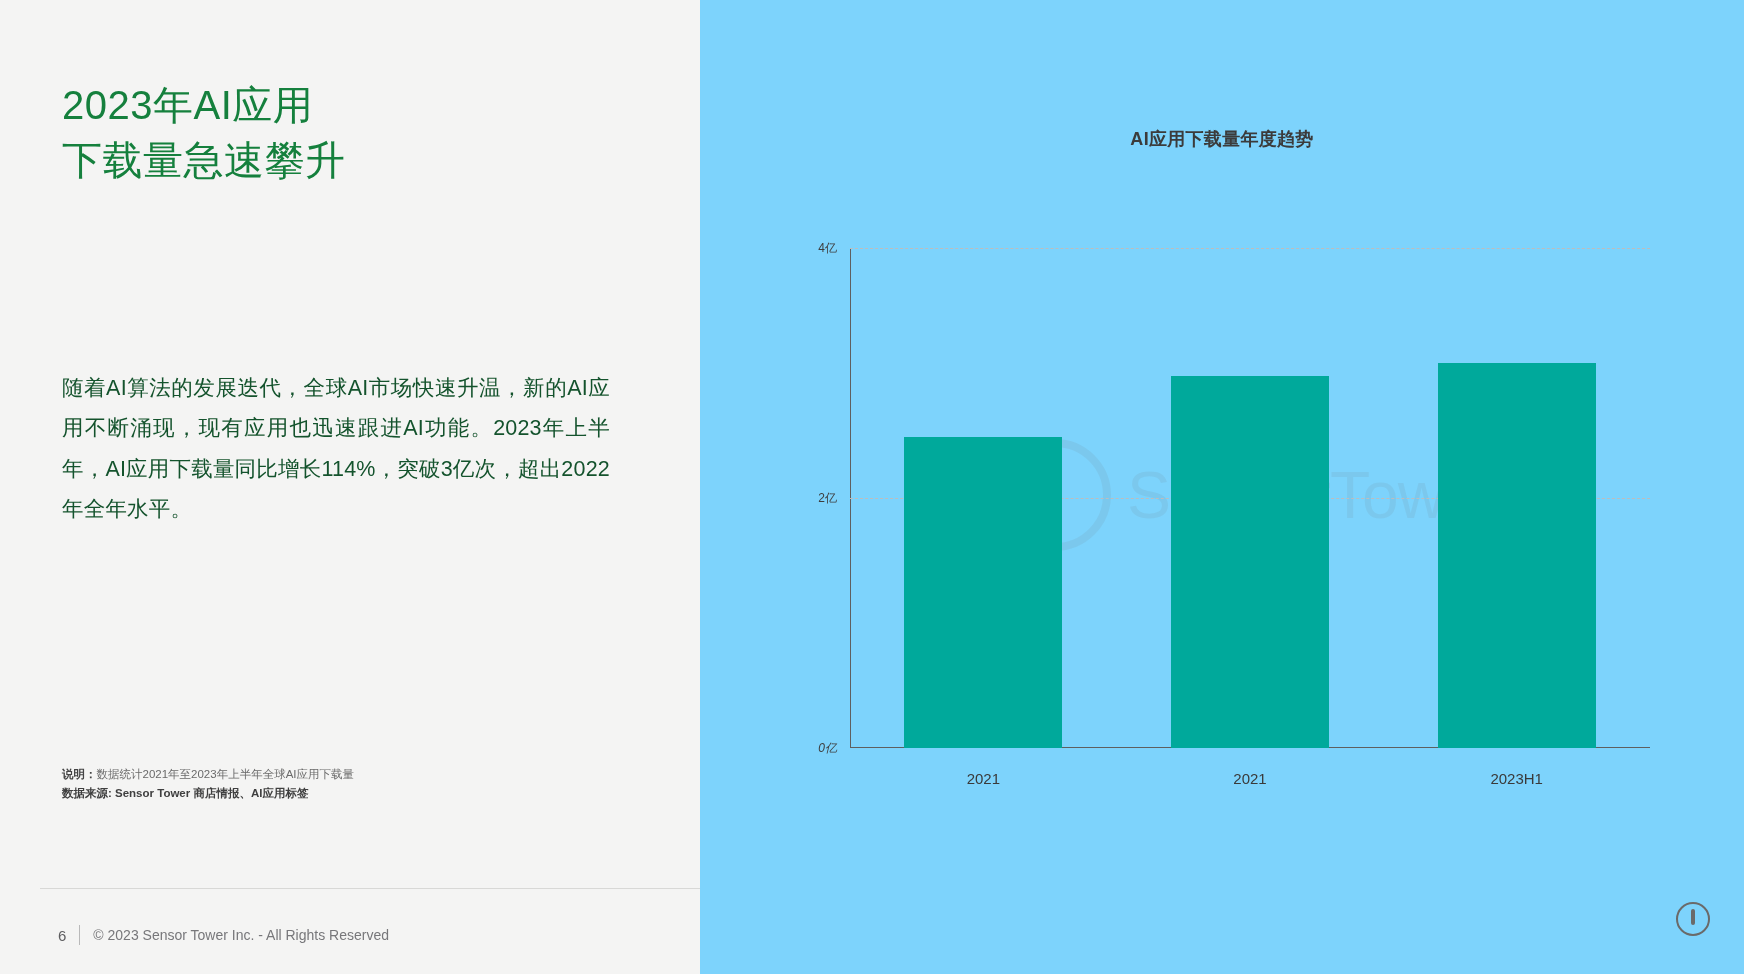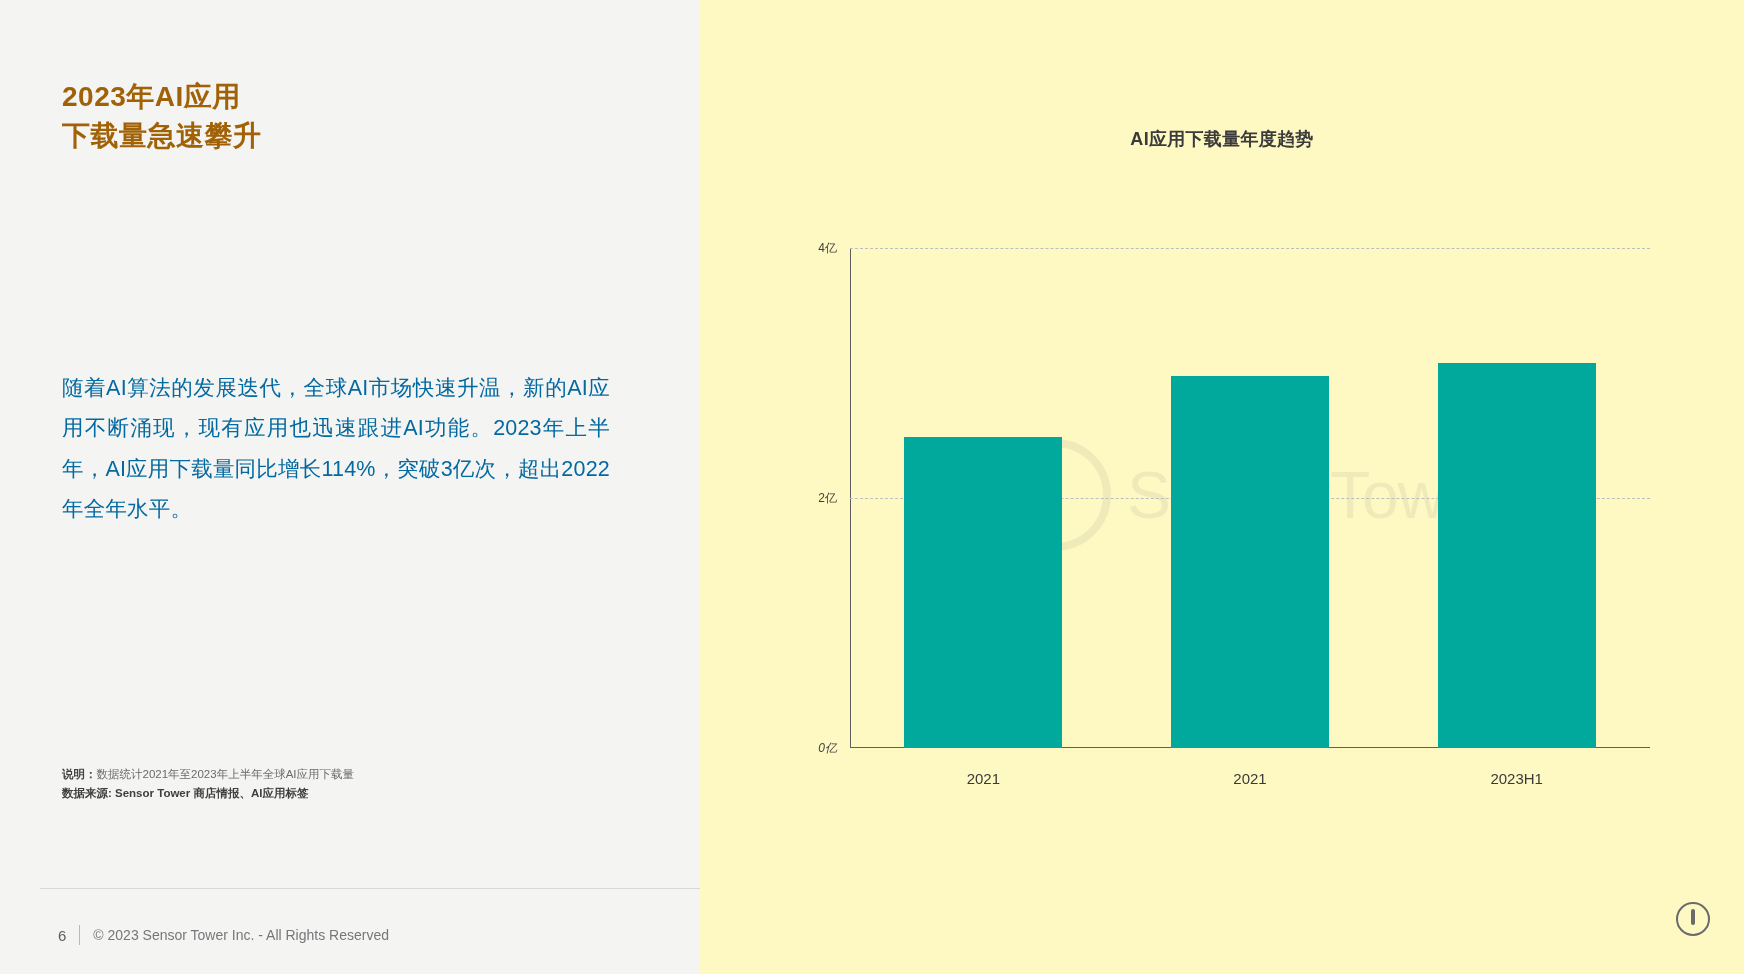--- a/index.html
+++ b/index.html
@@ -31,36 +31,36 @@
     flex: 0 0 700px;
   }
 
   .title-block {
     position: absolute;
     left: 62px;
     top: 78px;
     width: 560px;
   }
   .title-line {
-    font-size: 28px;
-    font-weight: 700;
-    color: #a16207;
+    font-size: 40px;
+    font-weight: 400;
+    color: #15803d;
     line-height: 1.38;
     letter-spacing: 0.5px;
     white-space: nowrap;
   }
 
   .body-paragraph {
     position: absolute;
     left: 62px;
     top: 368px;
     width: 548px;
     font-size: 21.5px;
     line-height: 1.88;
-    color: #0369a1;
+    color: #14532d;
     letter-spacing: 0.2px;
     text-align: justify;
   }
 
   .notes-block {
     position: absolute;
     left: 62px;
     top: 684px;
     width: 540px;
   }
@@ -124,21 +124,21 @@
     width: 1px;
     height: 20px;
     background: #b9b9b9;
   }
 
   
   .right-panel {
     position: relative;
     flex: 1 1 auto;
     height: 974px;
-    background: #fef9c3;
+    background: #7dd3fc;
   }
 
   .chart-title {
     position: absolute;
     left: 0;
     right: 0;
     top: 127px;
     text-align: center;
     font-size: 18px;
     font-weight: 700;

